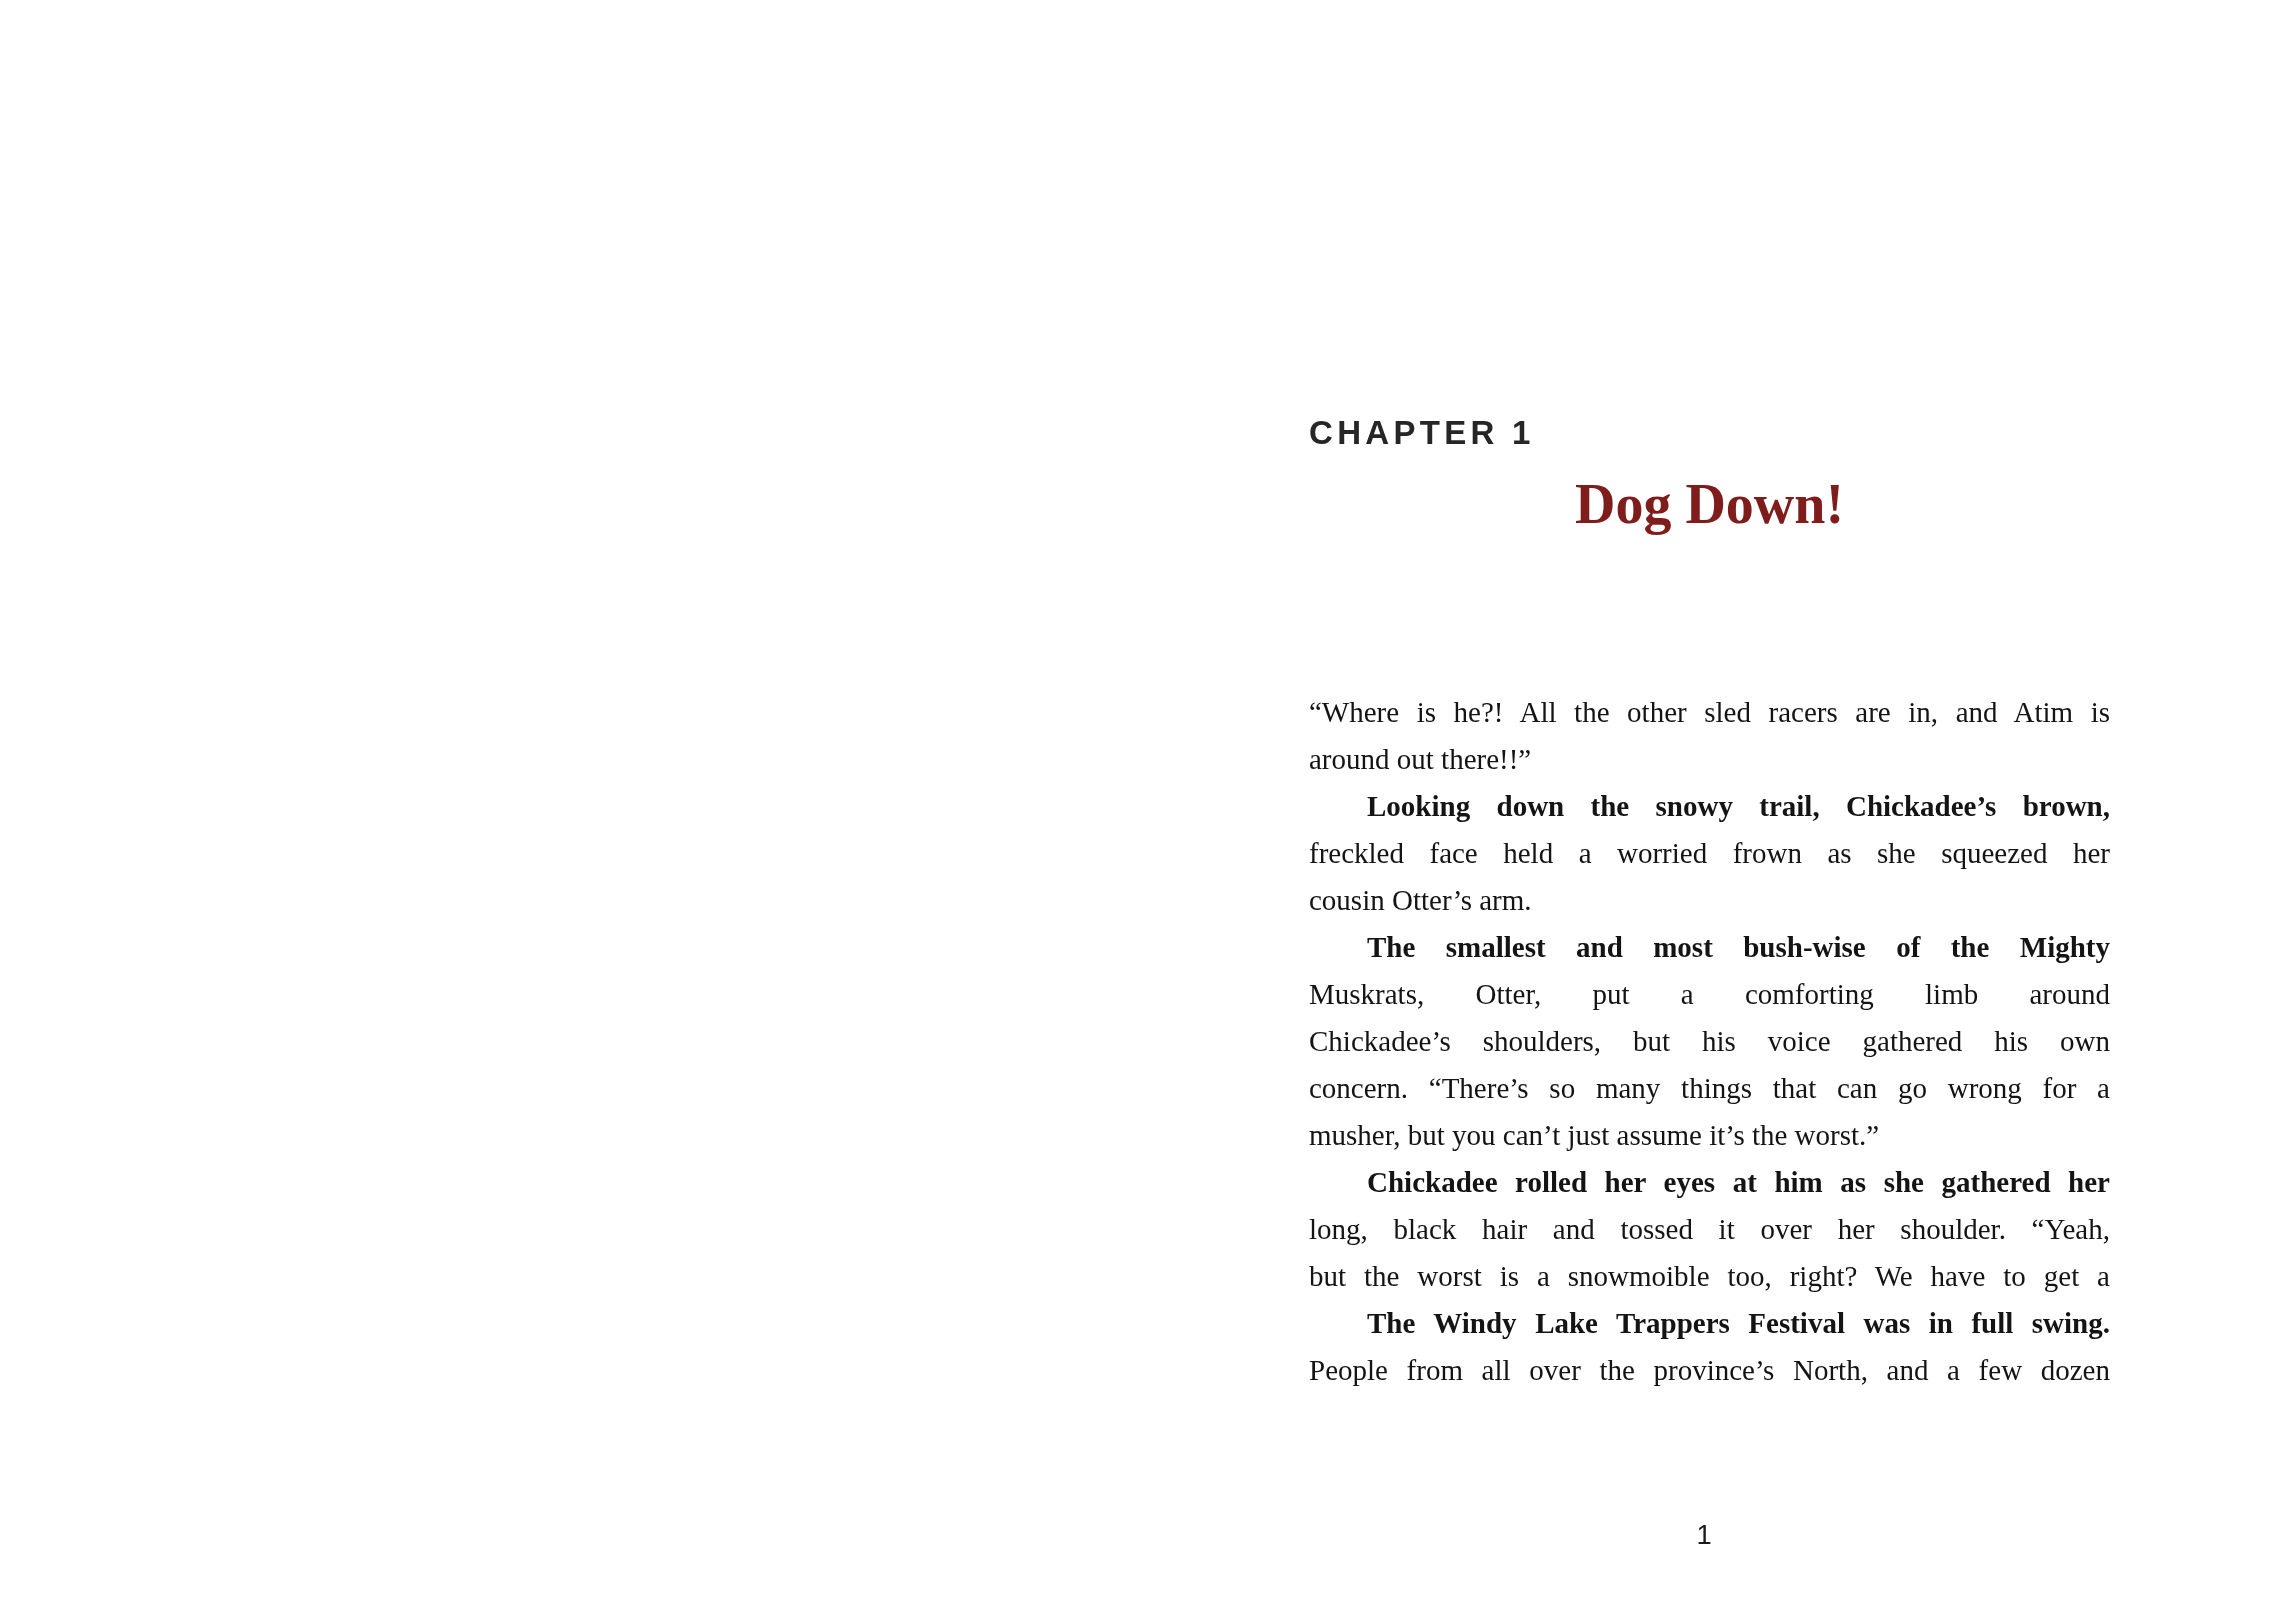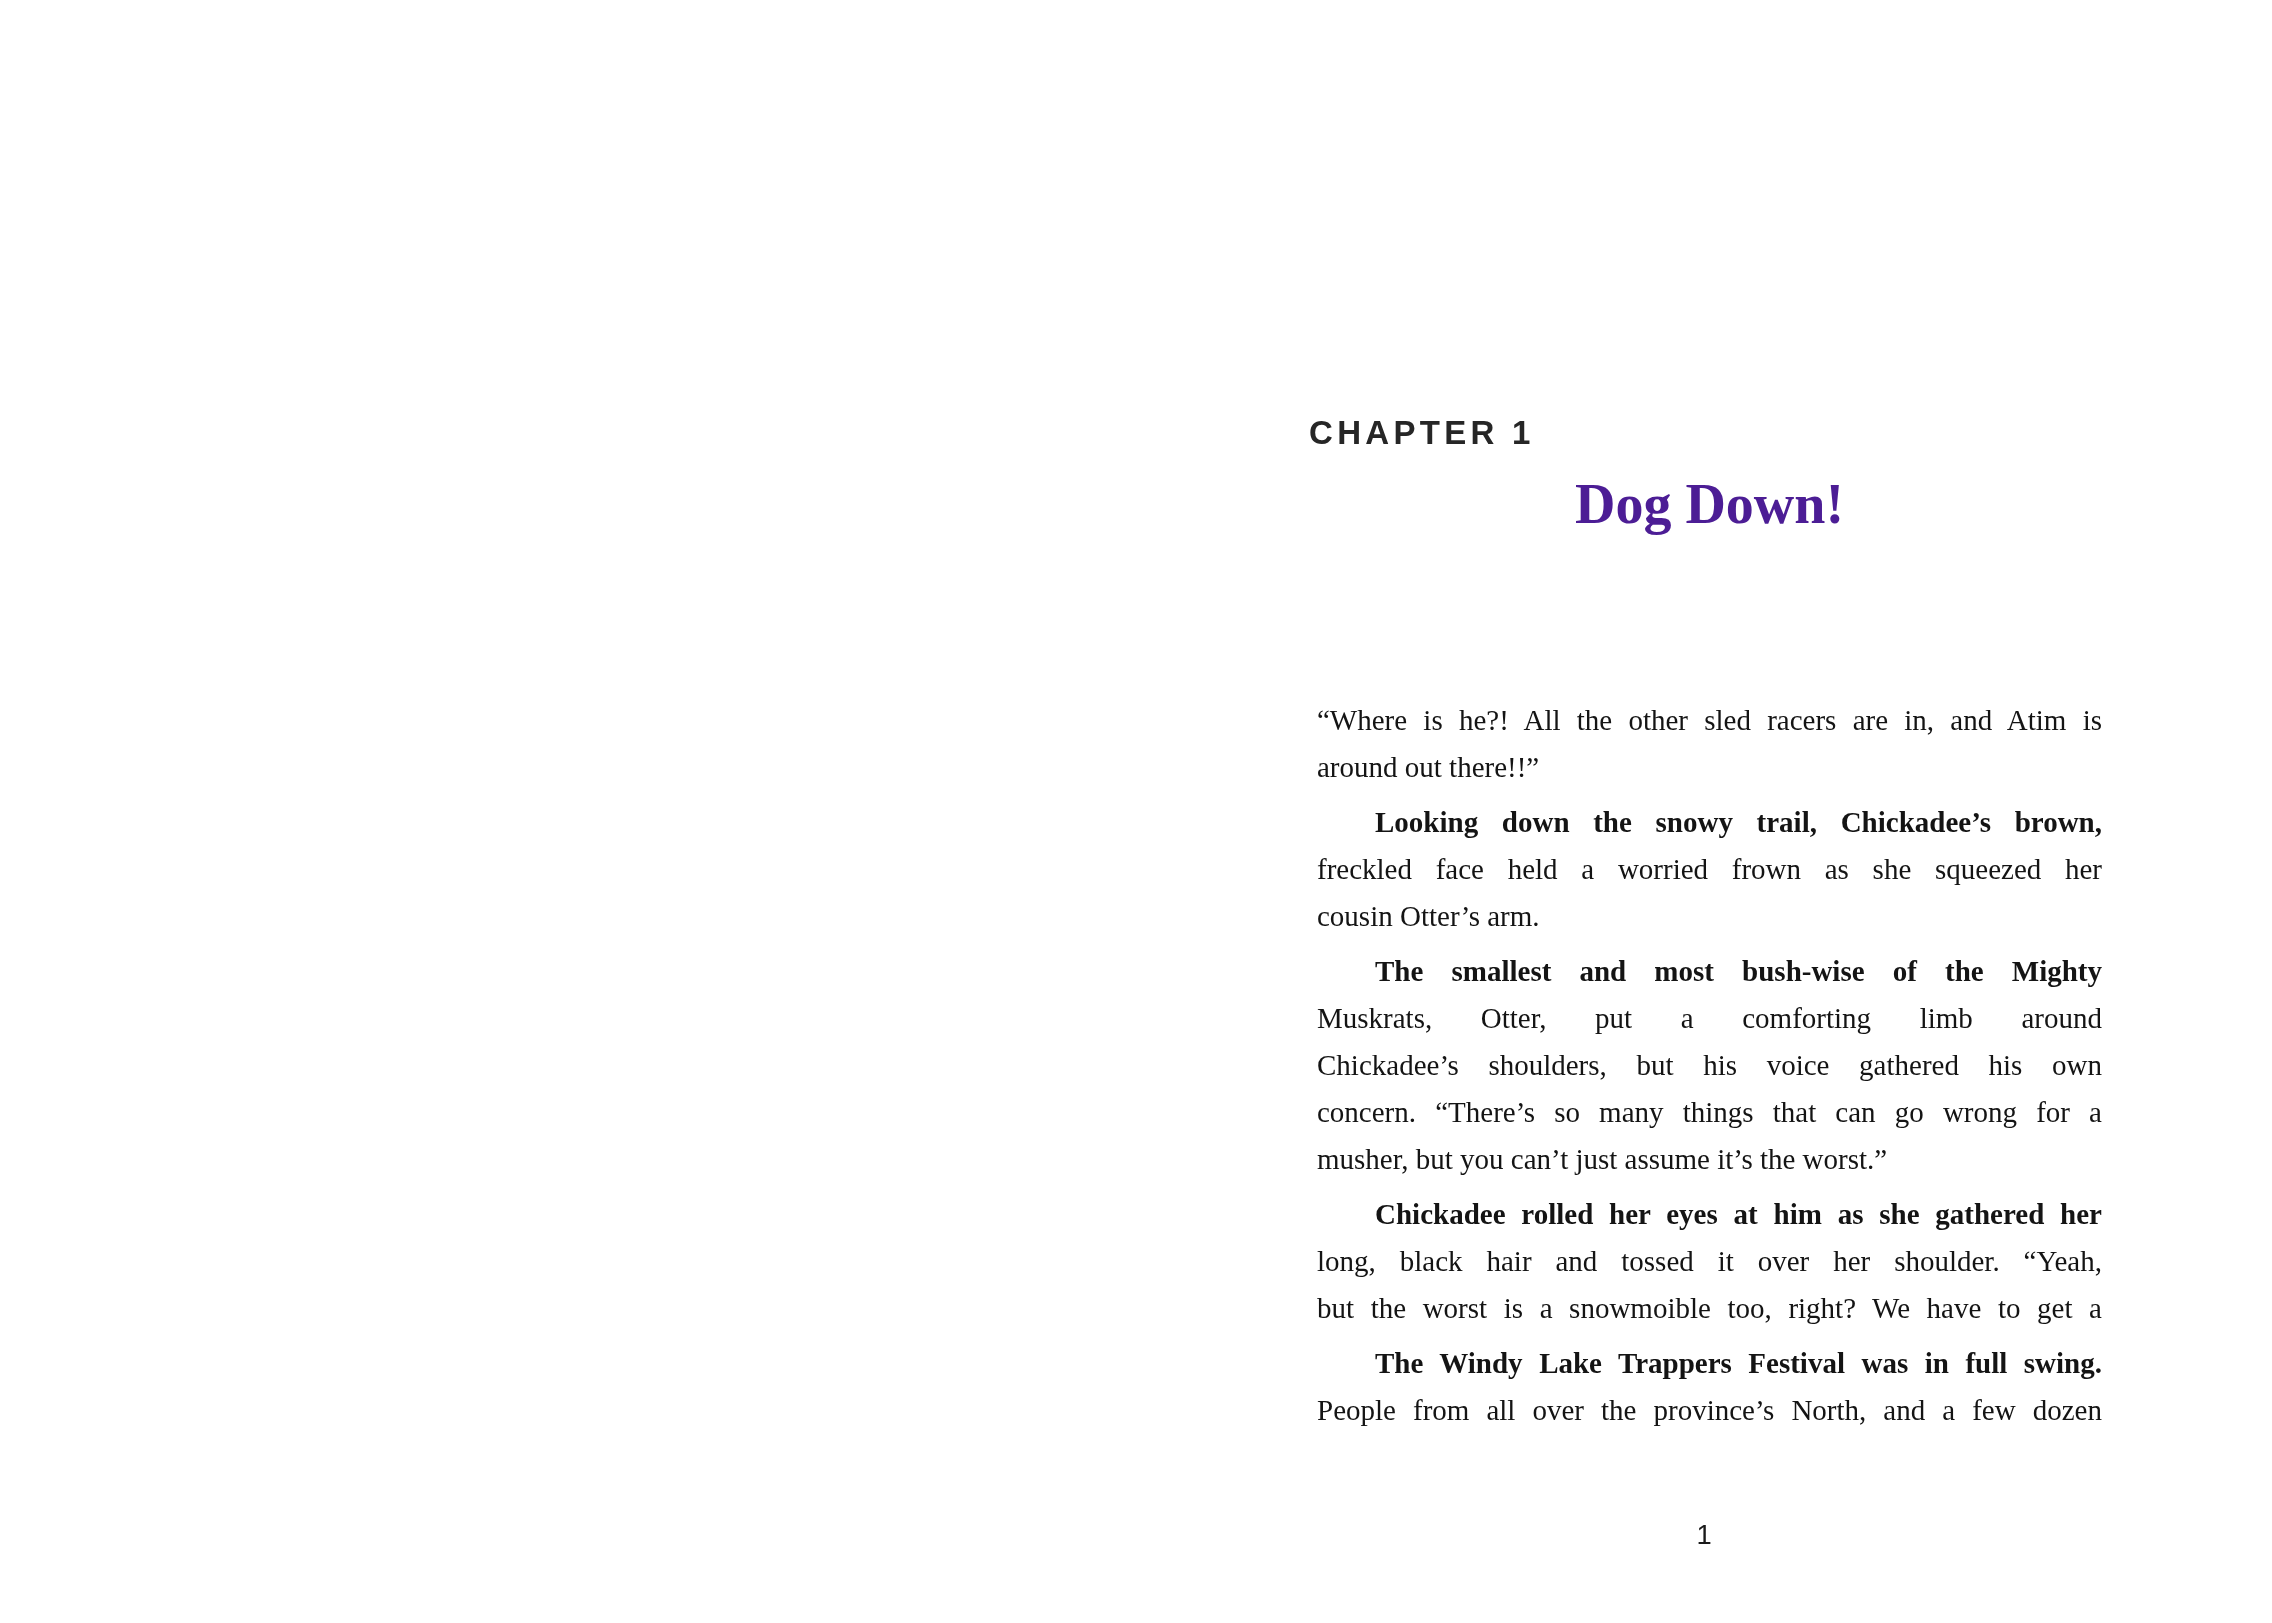--- a/index.html
+++ b/index.html
@@ -41,36 +41,36 @@
   .chapter-title {
     position: absolute;
     top: 476px;
     left: 173px;
     width: 801px;
     margin: 0;
     text-align: center;
     font-family: "Liberation Serif", "DejaVu Serif", serif;
     font-weight: 700;
     font-size: 56px;
-    color: #4c1d95;
+    color: #7f1d1d;
     line-height: 1;
   }
   .body-text {
     position: absolute;
     top: 689px;
     left: 173px;
     width: 801px;
     font-family: "Liberation Serif", "DejaVu Serif", serif;
     font-size: 29px;
     color: #141414;
     text-align: justify;
     text-justify: inter-word;
   }
   .body-text p {
-    margin: 8px;
+    margin: 0;
     padding: 0;
   }
   .line {
     display: block;
     height: 47px;
     line-height: 47px;
     white-space: nowrap;
     text-align: justify;
     text-align-last: justify;
   }

